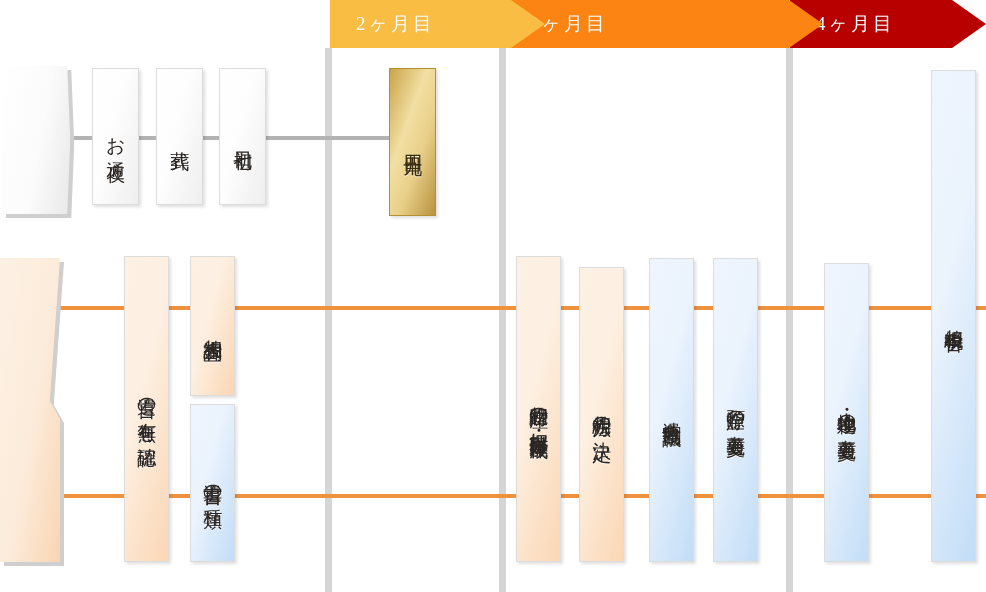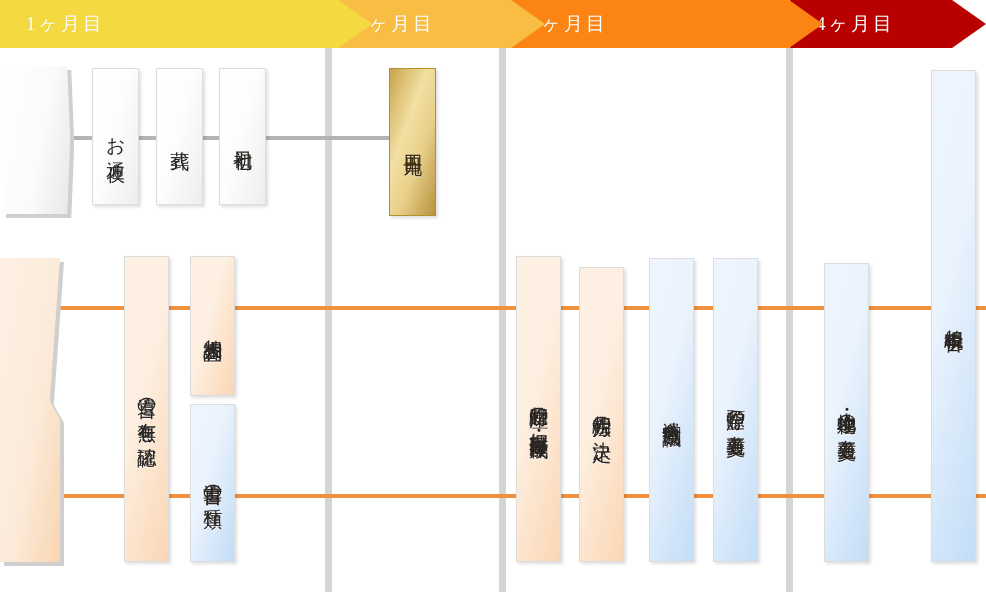--- a/index.html
+++ b/index.html
@@ -109,23 +109,20 @@
   .lbl-inherit .shadow{
     clip-path:polygon(0 0, 100% 0, 83% 47%, 100% 53%, 100% 100%, 0 100%);
   }
 </style>
 </head>
 <body>
 
 <div id="stage">
 
   <div class="months">
-    <div class="month m1">
-      <span>1ヶ月目</span>
-    </div>
     <div class="month m2">
       <span>2ヶ月目</span>
     </div>
     <div class="month m3">
       <span>3ヶ月目</span>
     </div>
     <div class="month m4">
       <span>4ヶ月目</span>
     </div>
   </div>

